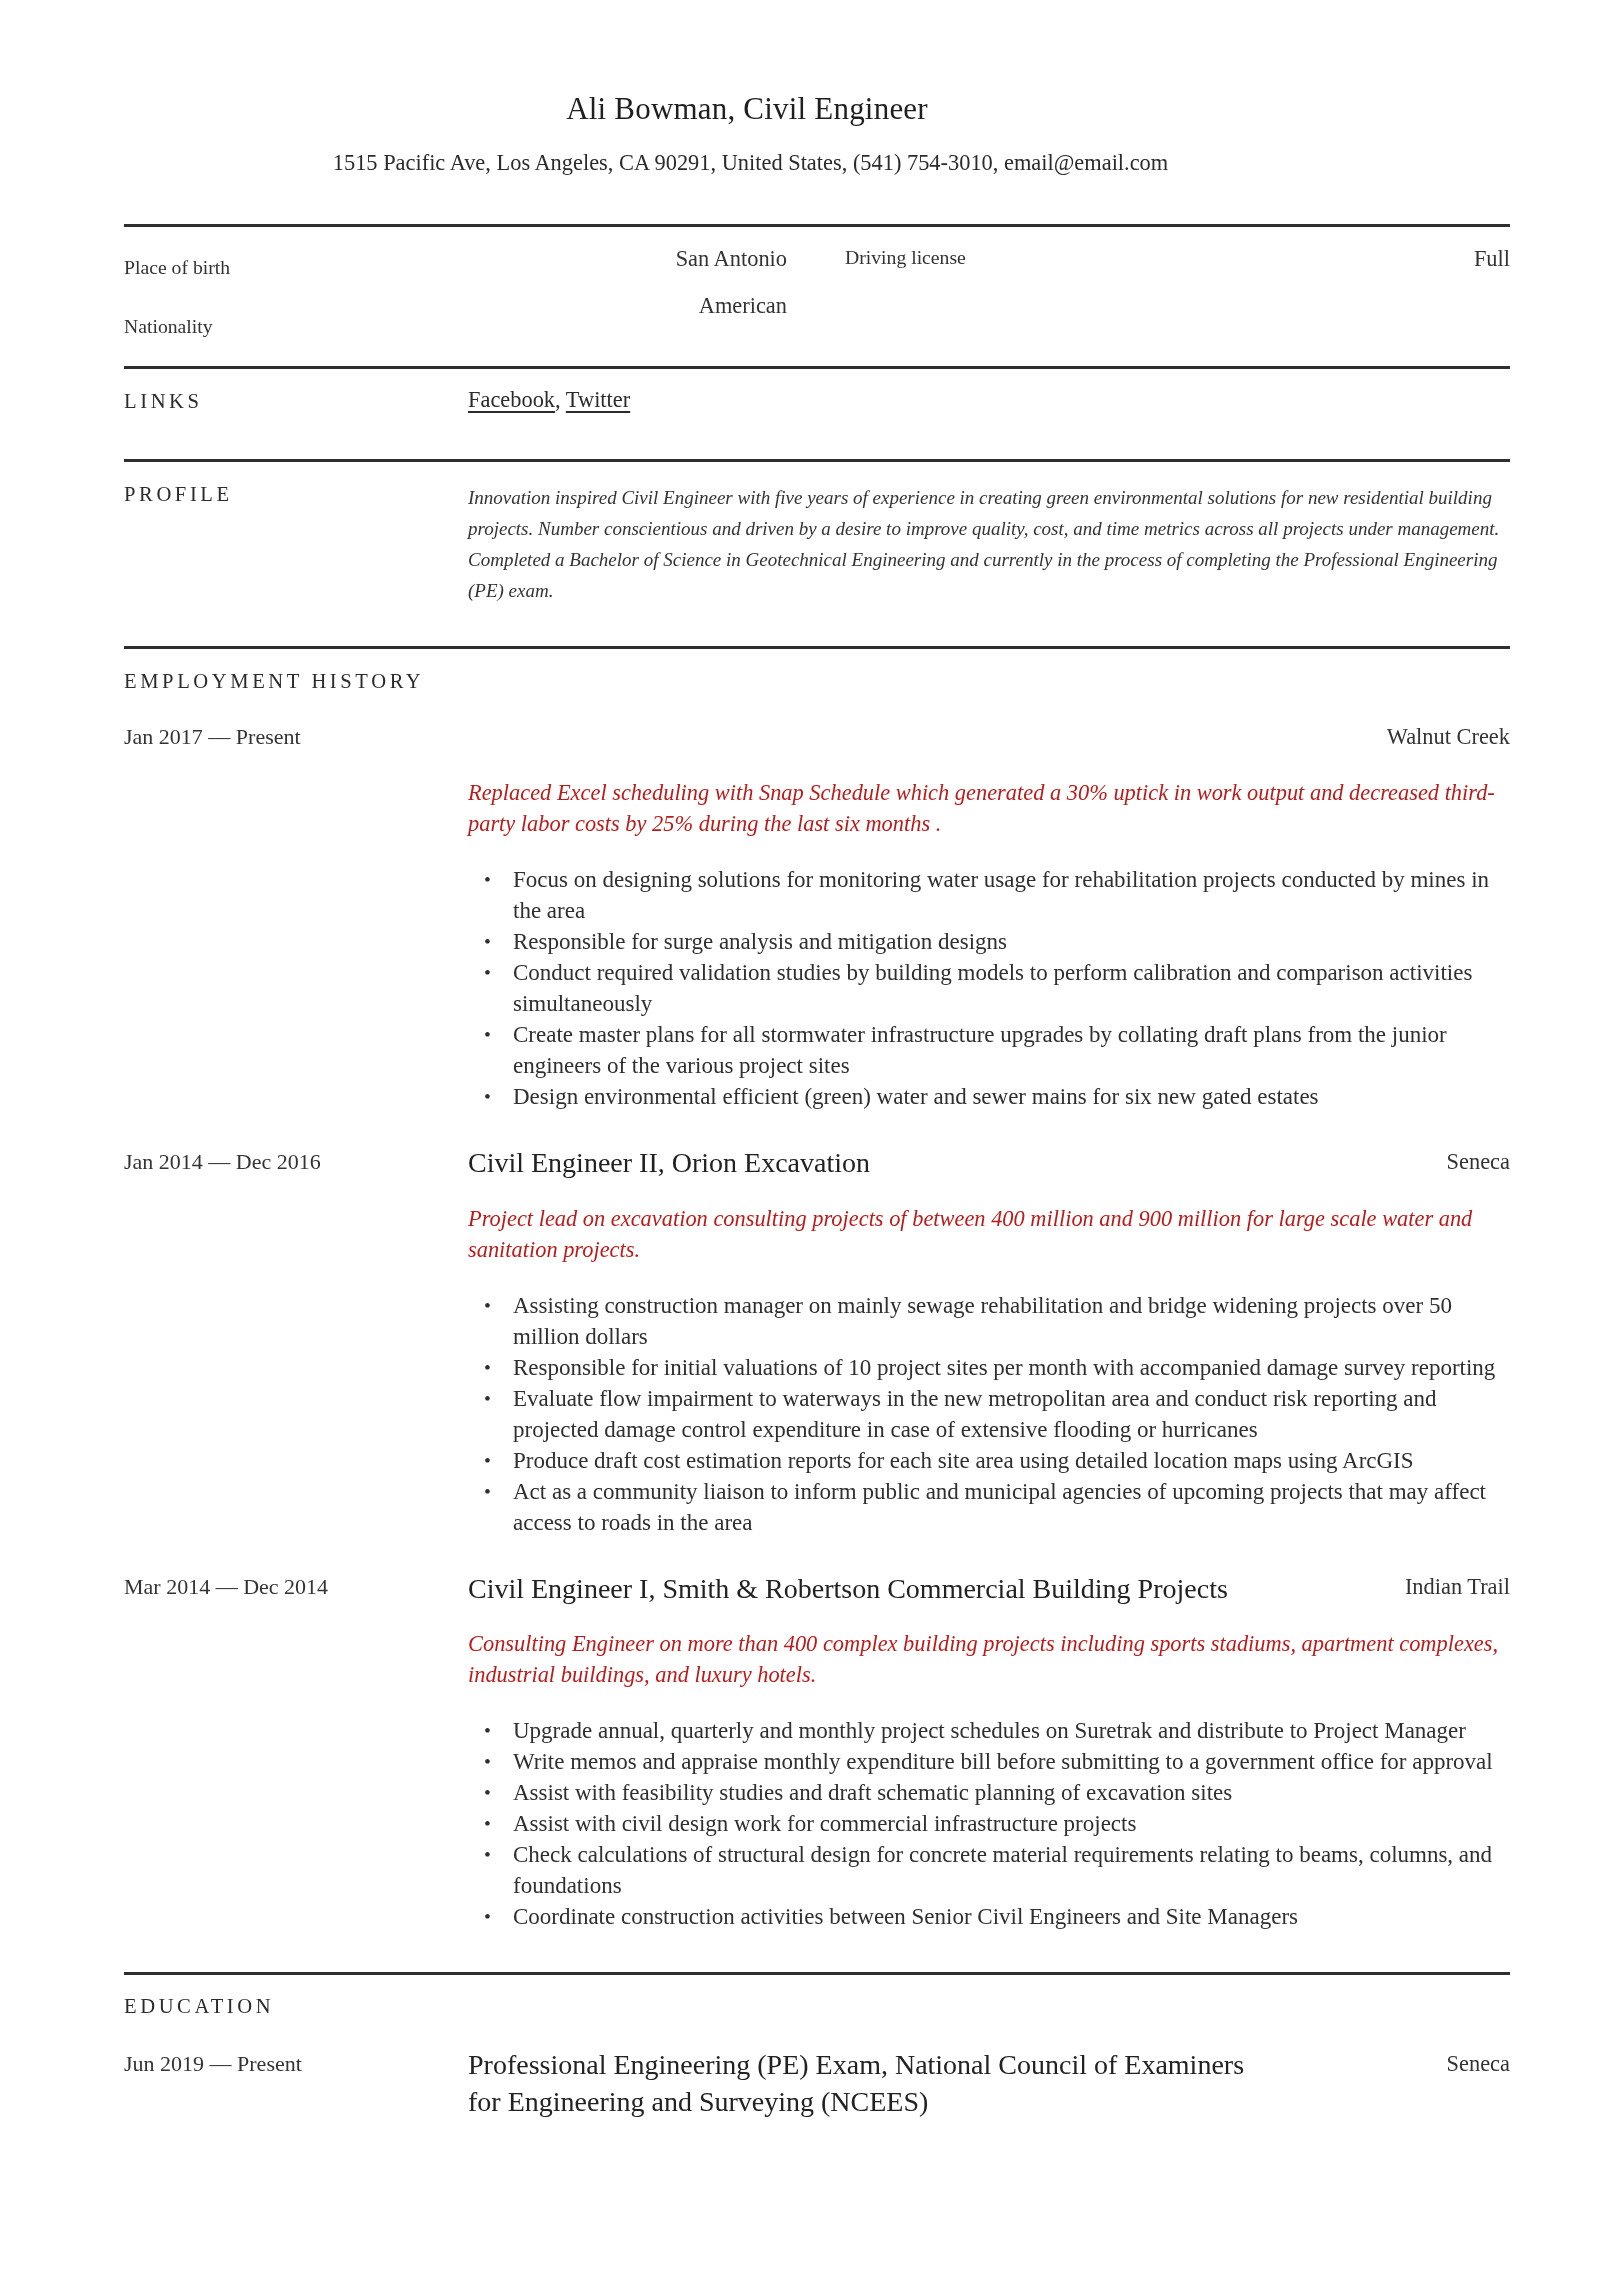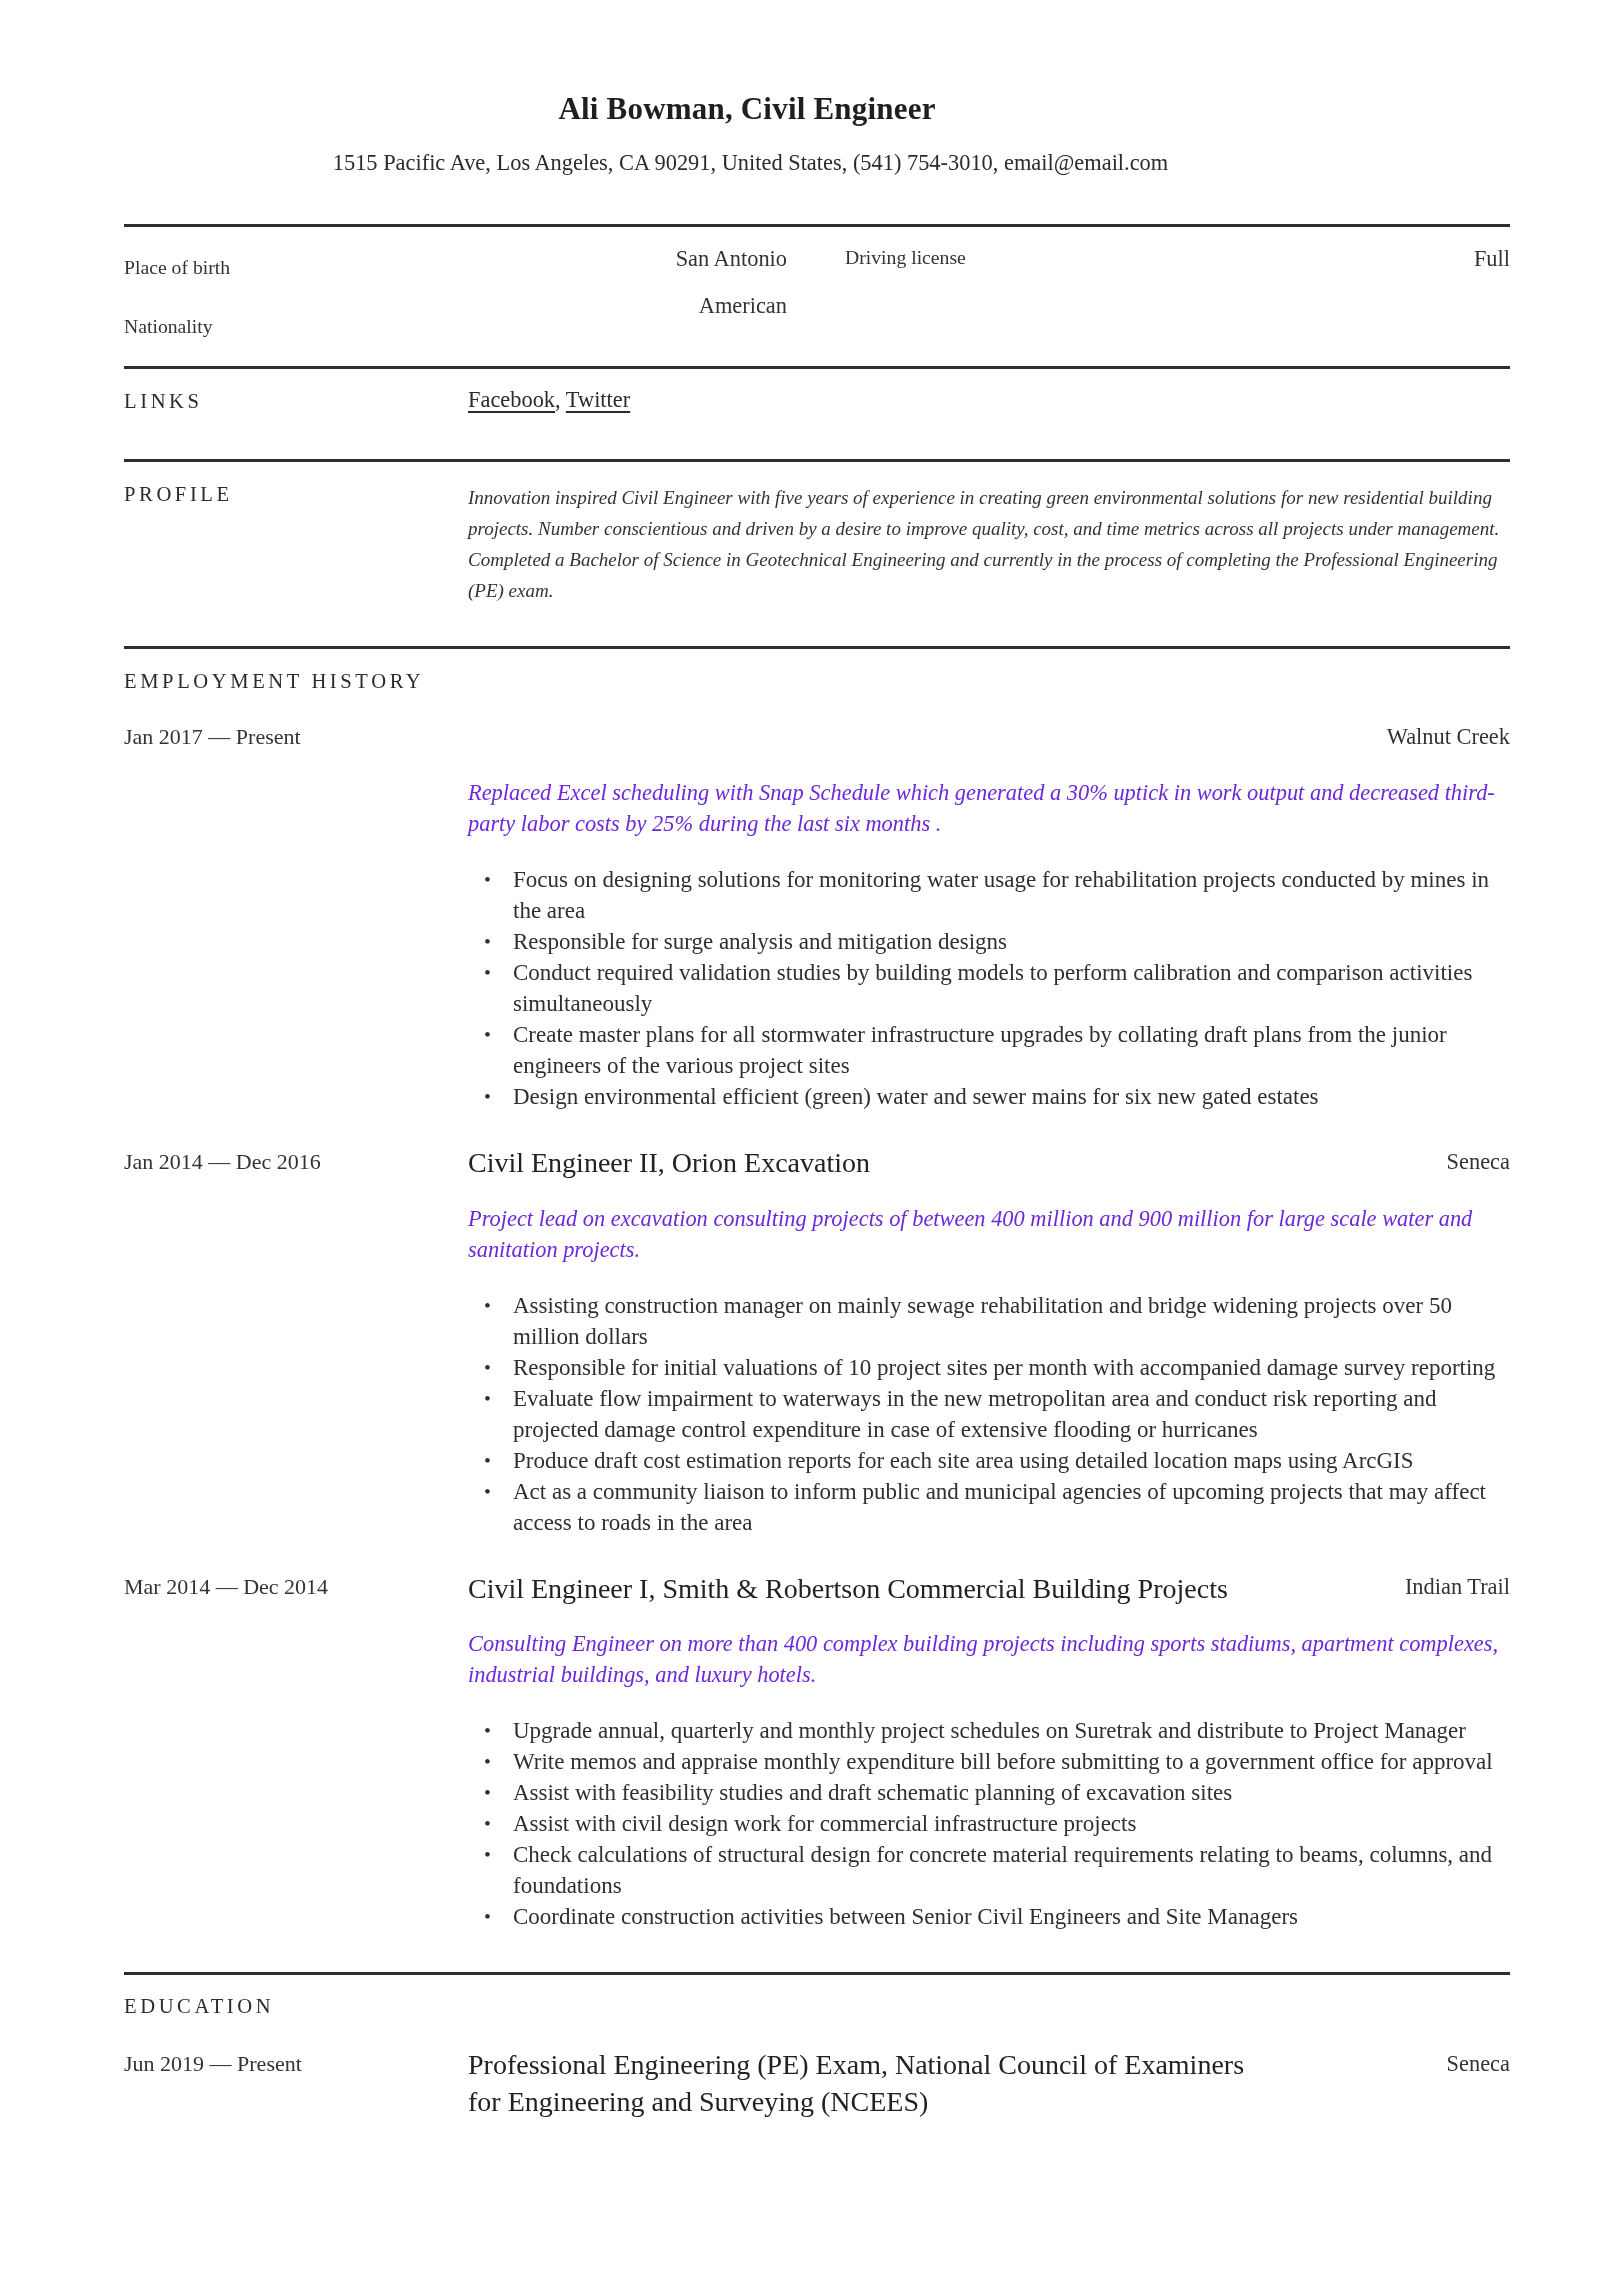--- a/index.html
+++ b/index.html
@@ -5,42 +5,42 @@
   html, body { margin: 0; padding: 0; background: #ffffff; }
   body {
     width: 1621px; height: 2293px; position: relative; overflow: hidden;
     font-family: "Liberation Serif", "DejaVu Serif", serif;
     color: #2b2b2b;
   }
   .page { position: absolute; left: 0; top: 0; width: 1621px; height: 2293px; }
   .abs { position: absolute; }
   .title {
     left: 0; width: 1494px; top: 91px; text-align: center;
-    font-size: 31px; font-weight: bold; color: #1f1f1f; letter-spacing: 0.2px;
+    font-size: 31px; font-weight: normal; color: #1f1f1f; letter-spacing: 0.2px;
   }
   .address {
     left: 0; width: 1501px; top: 150px; text-align: center;
     font-size: 22.4px; color: #2b2b2b;
   }
   .rule { left: 124px; width: 1386px; height: 2.7px; background: #2e2e2e; }
   .lbl { font-size: 19.7px; color: #333; }
   .val { font-size: 22.4px; color: #333; }
   .sec-head {
     font-size: 20.6px; letter-spacing: 3.6px; color: #2b2b2b; text-transform: uppercase;
   }
   .links a { color: #2b2b2b; text-decoration: underline; text-underline-offset: 3.6px; font-size: 22.4px; }
   .profile {
     left: 468px; width: 1043px; top: 482px;
     font-style: italic; font-size: 19px; line-height: 31px; color: #333;
   }
   .date { left: 124px; font-size: 22px; color: #333; }
   .job-title { left: 468px; font-size: 28px; color: #222; }
   .city { right: 111px; font-size: 22.4px; color: #333; text-align: right; }
   .job-desc {
-    left: 468px; width: 1043px; font-style: italic; font-size: 22.4px; line-height: 31px; color: #6d28d9;
+    left: 468px; width: 1043px; font-style: italic; font-size: 22.4px; line-height: 31px; color: #b91c1c;
   }
   ul.bullets {
     position: absolute; left: 468px; width: 1043px; margin: 0; padding: 0; list-style: none;
   }
   ul.bullets li {
     position: relative; padding-left: 45px; font-size: 23px; line-height: 31px; color: #2f2f2f;
   }
   ul.bullets li .dot {
     position: absolute; left: 16px; top: 0; font-size: 19.7px;
   }

